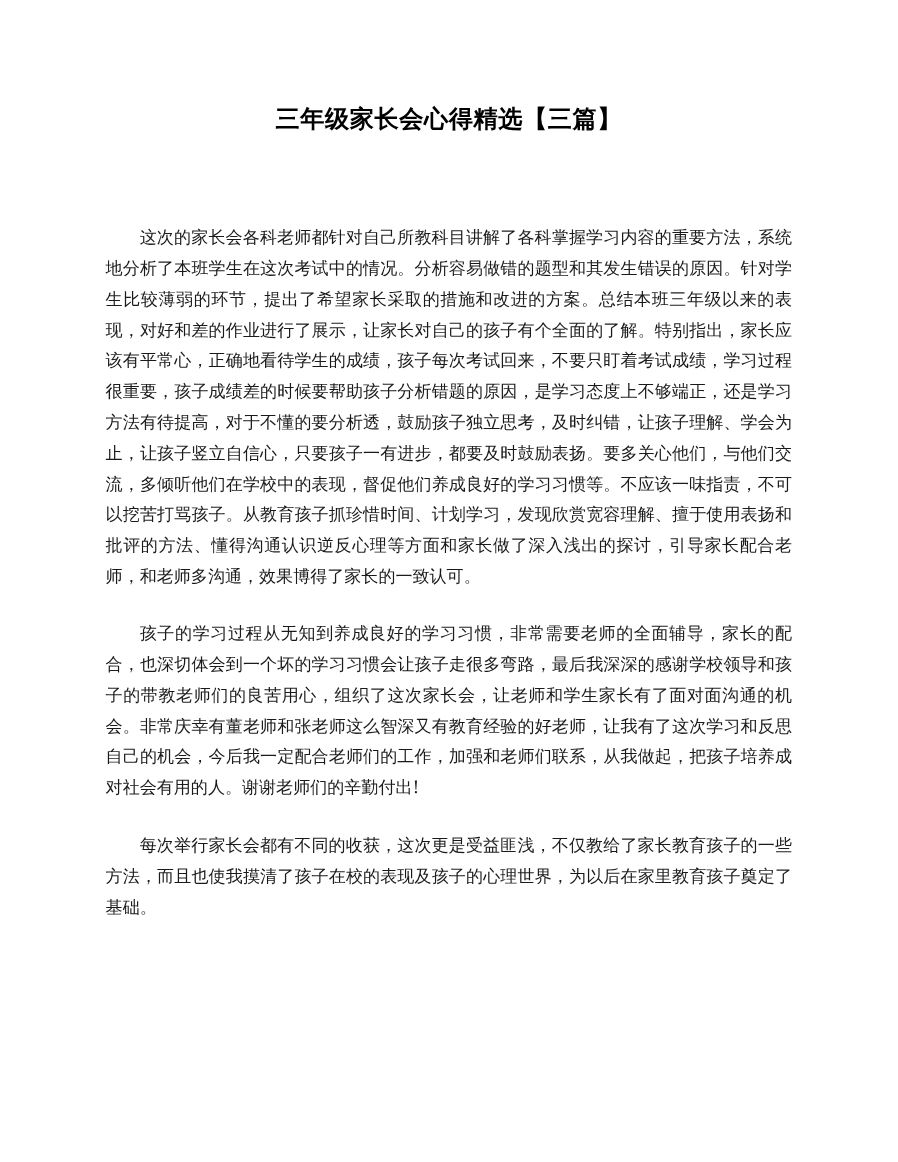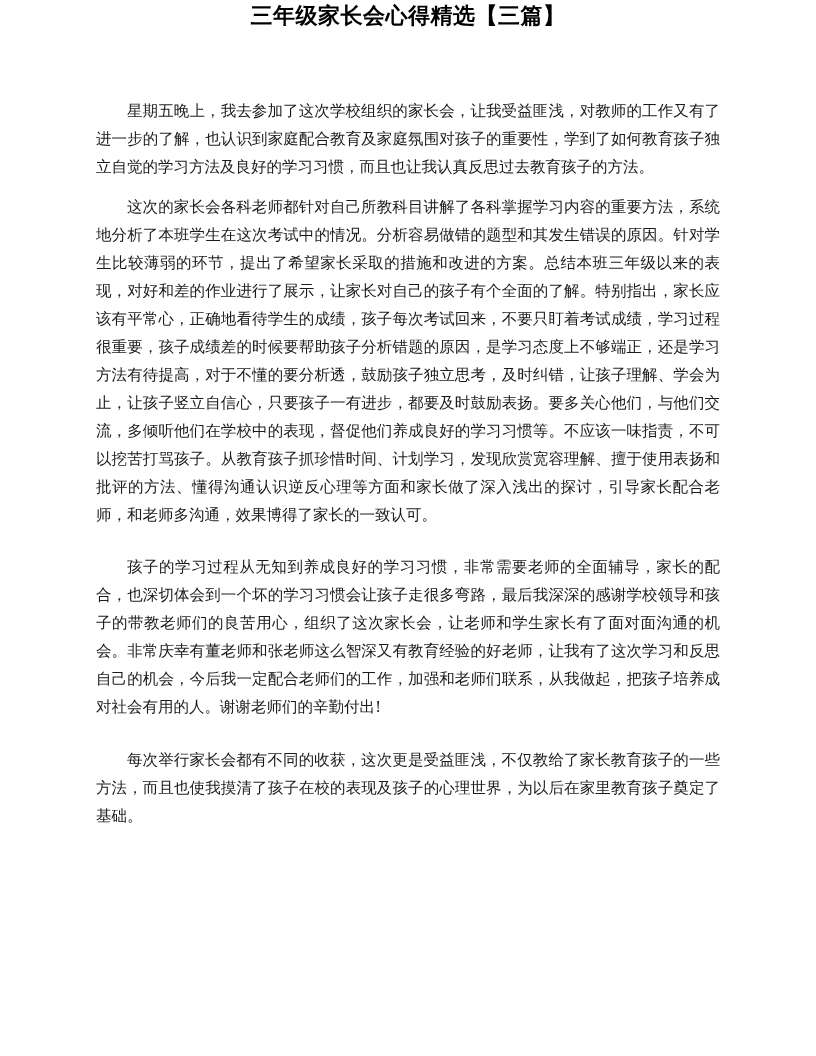--- a/index.html
+++ b/index.html
@@ -23,20 +23,21 @@
     width: 624px;
   }
   .doc-title {
     font-family: "DejaVu Serif", "Liberation Serif", serif;
     font-weight: bold;
     font-size: 22px;
     line-height: 30px;
     text-align: center;
     color: #000000;
     margin: 0;
+    padding-top: 93px;
     letter-spacing: 0.5px;
   }
   .section-heading {
     font-family: "DejaVu Serif", "Liberation Serif", serif;
     font-size: 15.5px;
     line-height: 28px;
     color: #1a1a1a;
     text-indent: 1em;
     margin: 0;
   }
@@ -65,21 +66,20 @@
 
 <div class="page">
   <div class="content">
 
     <h1 class="doc-title">三年级家长会心得精选【三篇】</h1>
 
     <div class="gap-title-to-first"></div>
 
     <div id="body-blocks">
         <div class="gap-para"></div>
-        <p class="para">星期五晚上，我去参加了这次学校组织的家长会，让我受益匪浅，对教师的工作又有了进一步的了解，也认识到家庭配合教育及家庭氛围对孩子的重要性，学到了如何教育孩子独立自觉的学习方法及良好的学习习惯，而且也让我认真反思过去教育孩子的方法。</p>
         <div class="gap-para"></div>
         <p class="para">这次的家长会各科老师都针对自己所教科目讲解了各科掌握学习内容的重要方法，系统地分析了本班学生在这次考试中的情况。分析容易做错的题型和其发生错误的原因。针对学生比较薄弱的环节，提出了希望家长采取的措施和改进的方案。总结本班三年级以来的表现，对好和差的作业进行了展示，让家长对自己的孩子有个全面的了解。特别指出，家长应该有平常心，正确地看待学生的成绩，孩子每次考试回来，不要只盯着考试成绩，学习过程很重要，孩子成绩差的时候要帮助孩子分析错题的原因，是学习态度上不够端正，还是学习方法有待提高，对于不懂的要分析透，鼓励孩子独立思考，及时纠错，让孩子理解、学会为止，让孩子竖立自信心，只要孩子一有进步，都要及时鼓励表扬。要多关心他们，与他们交流，多倾听他们在学校中的表现，督促他们养成良好的学习习惯等。不应该一味指责，不可以挖苦打骂孩子。从教育孩子抓珍惜时间、计划学习，发现欣赏宽容理解、擅于使用表扬和批评的方法、懂得沟通认识逆反心理等方面和家长做了深入浅出的探讨，引导家长配合老师，和老师多沟通，效果博得了家长的一致认可。</p>
         <div class="gap-para"></div>
         <div class="gap-para"></div>
         <p class="para">孩子的学习过程从无知到养成良好的学习习惯，非常需要老师的全面辅导，家长的配合，也深切体会到一个坏的学习习惯会让孩子走很多弯路，最后我深深的感谢学校领导和孩子的带教老师们的良苦用心，组织了这次家长会，让老师和学生家长有了面对面沟通的机会。非常庆幸有董老师和张老师这么智深又有教育经验的好老师，让我有了这次学习和反思自己的机会，今后我一定配合老师们的工作，加强和老师们联系，从我做起，把孩子培养成对社会有用的人。谢谢老师们的辛勤付出!</p>
         <div class="gap-heading"></div>
         <div class="gap-para"></div>
         <p class="para">每次举行家长会都有不同的收获，这次更是受益匪浅，不仅教给了家长教育孩子的一些方法，而且也使我摸清了孩子在校的表现及孩子的心理世界，为以后在家里教育孩子奠定了基础。</p>
       </div>
 

